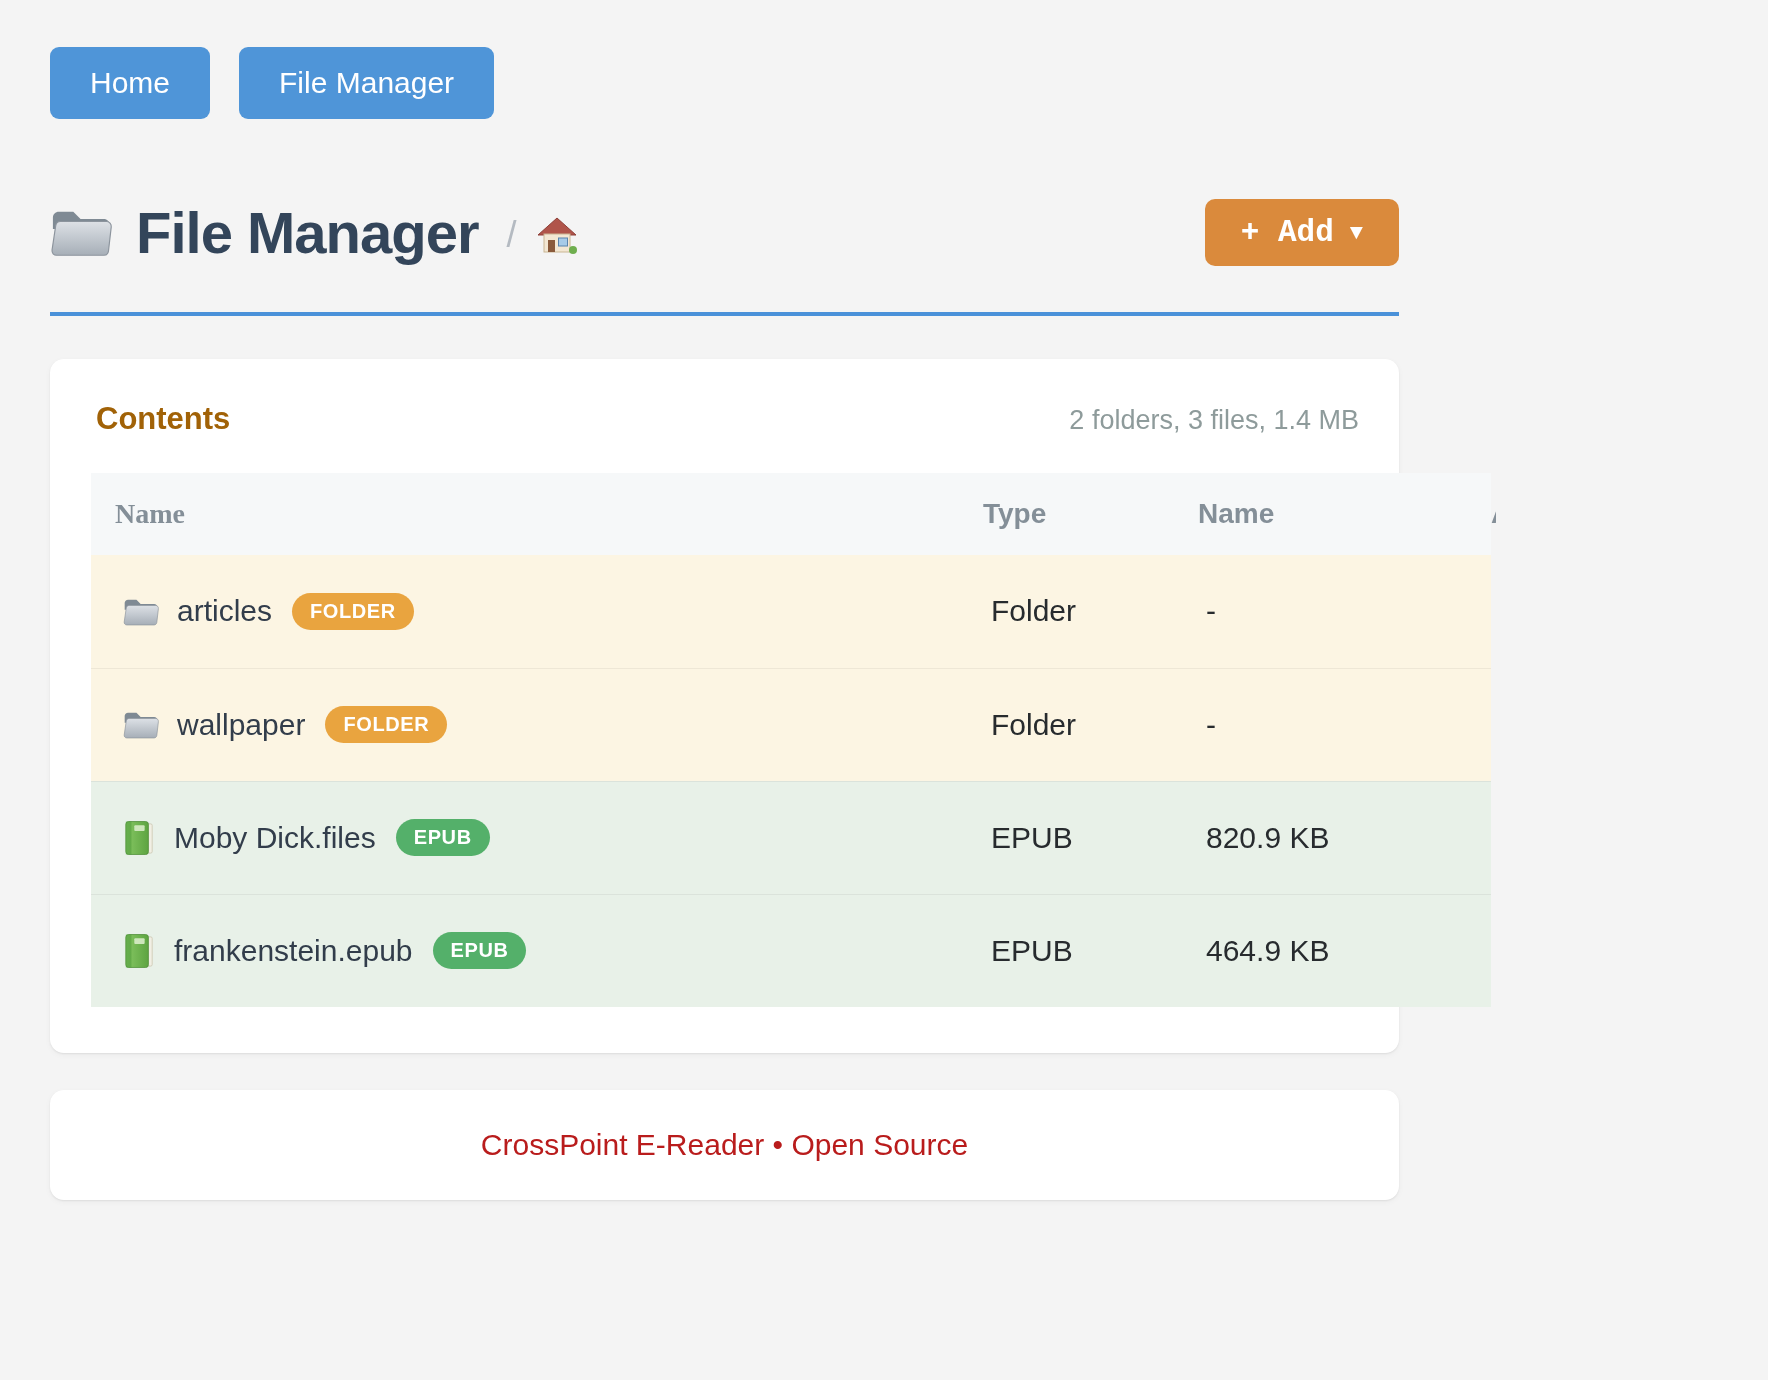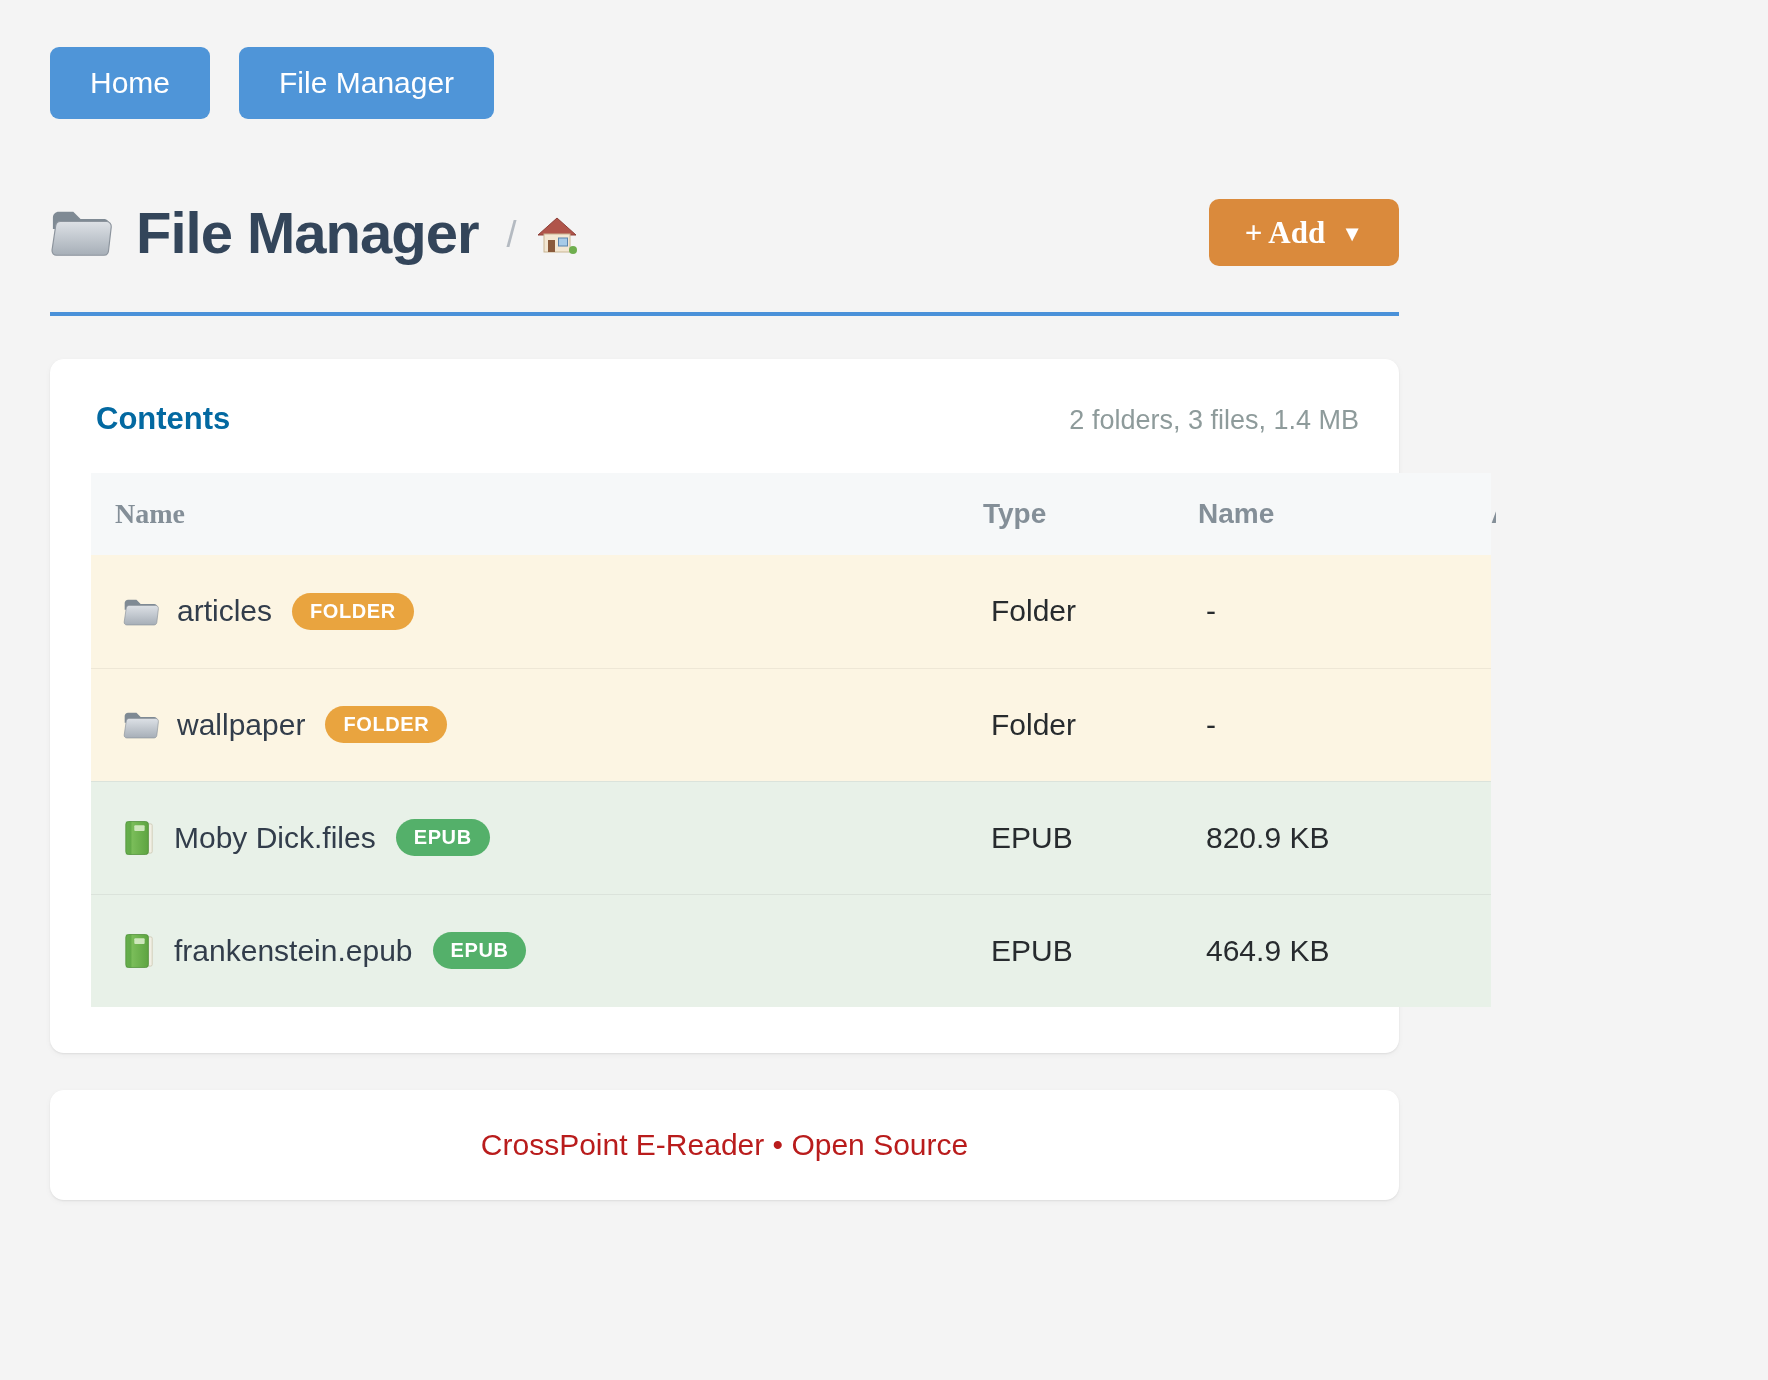--- a/index.html
+++ b/index.html
@@ -46,21 +46,21 @@
   }
   .crumb-sep { font-size: 36px; color: #b4bac1; margin: 6px 20px 0 28px; }
   .crumb-home-icon { width: 40px; height: 40px; margin-top: 8px; cursor: pointer; }
   .add-btn {
     background: #da8a3c;
     color: #ffffff;
     border: none;
     border-radius: 10px;
     height: 67px;
     padding: 0 36px;
-    font-family: Liberation Serif, serif;
+    font-family: Liberation Mono, monospace;
     font-size: 31px;
     font-weight: bold;
     display: flex;
     align-items: center;
     gap: 16px;
     cursor: pointer;
   }
   .add-btn .caret { font-size: 22px; transform: translateY(1px); }
 
   
@@ -71,21 +71,21 @@
   }
   .contents-card { margin-top: 43px; padding: 42px 37px 46px 41px; }
 
   .contents-head {
     display: flex;
     justify-content: space-between;
     align-items: baseline;
     margin-bottom: 36px;
     padding: 0 3px 0 5px;
   }
-  .contents-title { font-size: 31px; font-weight: bold; color: #0369a1; }
+  .contents-title { font-size: 31px; font-weight: bold; color: #a16207; }
   .contents-summary { font-size: 27px; color: #8e9b9b; }
 
   
   table.file-table { width: 100%; border-collapse: collapse; table-layout: fixed; }
   col.c-name { width: 892px; }
   col.c-type { width: 215px; }
   col.c-size { width: 293px; }
   col.c-actions { width: auto; }
   thead tr { background: #f6f8f9; }
   th {

